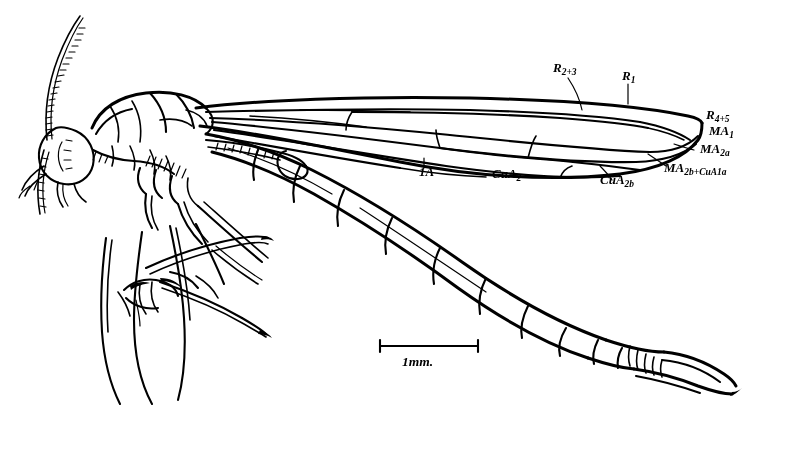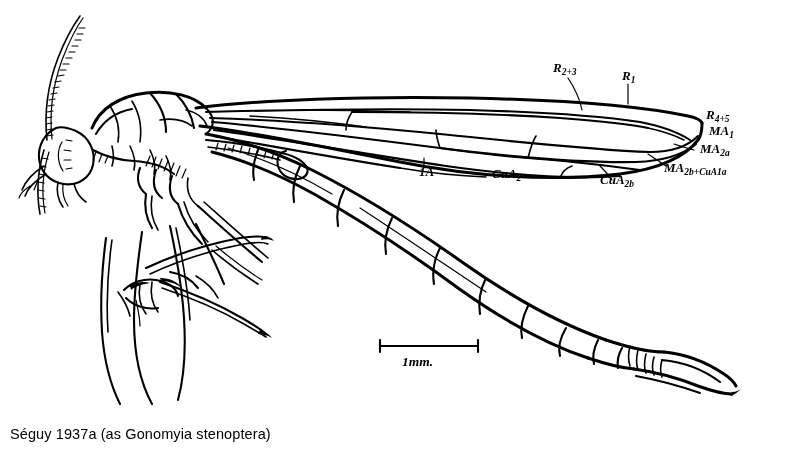--- a/index.html
+++ b/index.html
@@ -322,15 +322,14 @@
       <text class="veinlabel" x="709" y="135"><tspan>MA</tspan><tspan class="sub" dy="3">1</tspan></text>
       <text class="veinlabel" x="700" y="153"><tspan>MA</tspan><tspan class="sub" dy="3">2a</tspan></text>
       <text class="veinlabel" x="664" y="172"><tspan>MA</tspan><tspan class="sub" dy="3">2b+CuA1a</tspan></text>
       <text class="veinlabel" x="600" y="184"><tspan>CuA</tspan><tspan class="sub" dy="3">2b</tspan></text>
       <text class="veinlabel" x="492" y="178"><tspan>CuA</tspan><tspan class="sub" dy="3">2</tspan></text>
       <text class="veinlabel" x="419" y="176"><tspan>1A</tspan><tspan class="sub" dy="3"></tspan></text>
     </g>
 
   </svg>
 
-  <div id="caption">Séguy 1937a (as Gonomyia stenoptera)</div>
 
 </div>
 
 </body></html>

